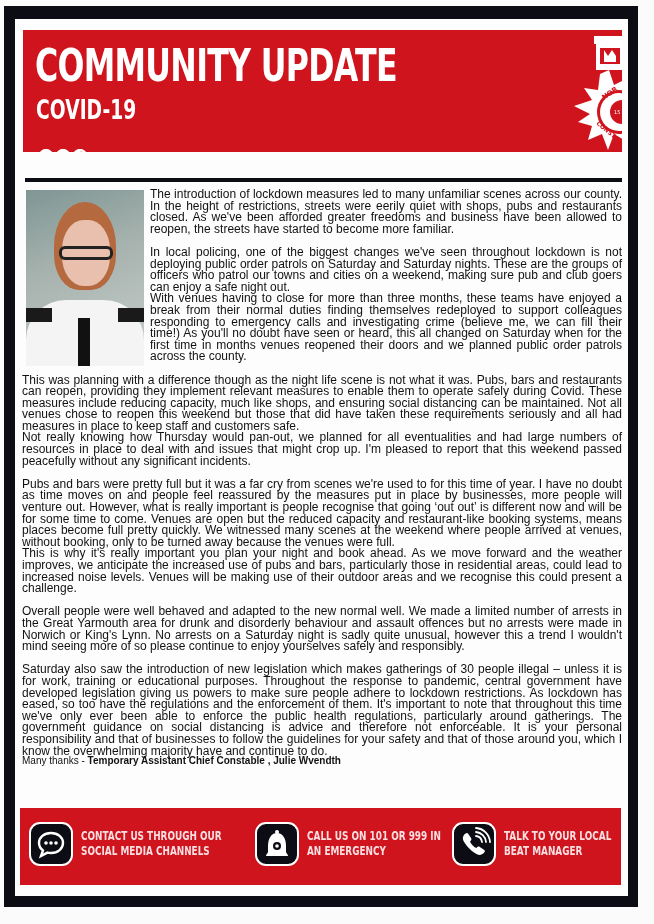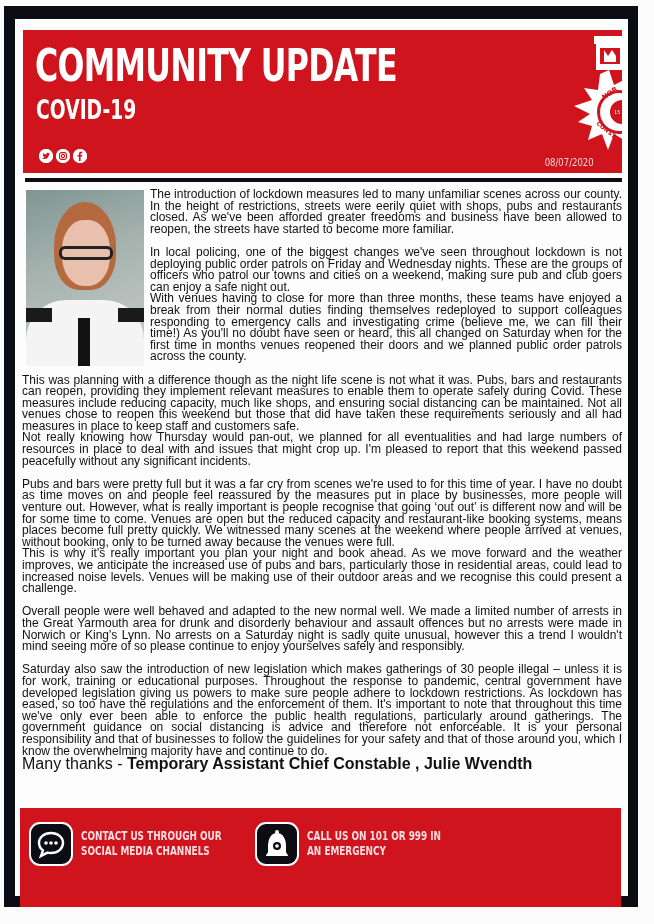--- a/index.html
+++ b/index.html
@@ -9,21 +9,21 @@
   }
   .frame {
     position: absolute; left: 4px; top: 6px; width: 634px; height: 901px;
     background: #0c0c14;
   }
   .sheet {
     position: absolute; left: 15px; top: 19px; width: 613px; height: 877px;
     background: #fdfdfd;
   }
   .header {
-    position: absolute; left: 23px; top: 30px; width: 599px; height: 143px;
+    position: absolute; left: 23px; top: 30px; width: 599px; height: 122px;
     background: #d0141d; overflow: hidden;
   }
   .title {
     position: absolute; left: 12px; top: 10px; margin: 0;
     font-family: "DejaVu Sans", sans-serif; font-weight: bold;
     font-size: 44px; line-height: 52px; color: #fff; letter-spacing: -1px;
     transform: scaleX(0.72); transform-origin: left top; white-space: nowrap;
   }
   .subtitle {
     position: absolute; left: 13px; top: 64px; margin: 0;
@@ -57,25 +57,25 @@
   }
   .photo .hair { position: absolute; left: 28px; top: 12px; width: 62px; height: 88px; border-radius: 50% 50% 40% 40%; background: #b5693f; }
   .photo .face { position: absolute; left: 36px; top: 30px; width: 48px; height: 66px; border-radius: 45%; background: #e9c0ad; }
   .photo .glasses { position: absolute; left: 33px; top: 56px; width: 54px; height: 14px; border: 3px solid #222; border-radius: 6px; box-sizing: border-box; }
   .photo .shirt { position: absolute; left: 0; top: 110px; width: 118px; height: 70px; background: #f4f4f4; border-radius: 40px 40px 0 0; }
   .photo .tie { position: absolute; left: 52px; top: 128px; width: 12px; height: 48px; background: #111; }
   .photo .epaulette { position: absolute; width: 26px; height: 14px; background: #1a1a1a; top: 118px; }
   .content p { margin: 0 0 11.6px 0; }
   .content p.tight { margin-bottom: 0; }
   .signoff {
-    position: absolute; left: 22px; top: 755px; font-size: 16px; color: #111;
+    position: absolute; left: 22px; top: 755px; font-size: 10px; color: #111;
   }
   .signoff b { font-weight: bold; }
   .footer {
-    position: absolute; left: 20px; top: 808px; width: 601px; height: 99px; background: #d0141d;
+    position: absolute; left: 20px; top: 808px; width: 601px; height: 77px; background: #d0141d;
   }
   .fitem { position: absolute; top: 14px; display: flex; align-items: center; }
   .ficon {
     width: 44px; height: 44px; border-radius: 11px; background: #0c0c14;
     border: 2px solid #fff; box-sizing: border-box; position: relative;
   }
   .ftext {
     margin-left: 8px; color: #f8dfe2; font-family: "DejaVu Sans", sans-serif; font-weight: bold;
     font-size: 12px; line-height: 15px; text-transform: uppercase;
     transform: scaleX(0.74); transform-origin: left center; white-space: nowrap;
@@ -135,21 +135,21 @@
   <div class="photo">
     <div class="hair"></div>
     <div class="face"></div>
     <div class="glasses"></div>
     <div class="shirt"></div>
     <div class="epaulette" style="left:0;"></div>
     <div class="epaulette" style="right:0;"></div>
     <div class="tie"></div>
   </div>
   <p>The introduction of lockdown measures led to many unfamiliar scenes across our county. In the height of restrictions, streets were eerily quiet with shops, pubs and restaurants closed.  As we've been afforded greater freedoms and business have been allowed to reopen, the streets have started to become more familiar.</p>
-  <p class="tight">In local policing, one of the biggest changes we've seen throughout lockdown is not deploying public order patrols on Friday and Wednesday nights. These are the groups of officers who patrol our towns and cities on a weekend, making sure pub and club goers can enjoy a safe night out.</p>
+  <p class="tight">In local policing, one of the biggest changes we've seen throughout lockdown is not deploying public order patrols on Saturday and Saturday nights. These are the groups of officers who patrol our towns and cities on a weekend, making sure pub and club goers can enjoy a safe night out.</p>
   <p>With venues having to close for more than three months, these teams have enjoyed a break from their normal duties finding themselves redeployed to support colleagues responding to emergency calls and investigating crime (believe me, we can fill their time!) As you'll no doubt have seen or heard, this all changed on Saturday when for the first time in months venues reopened their doors and we planned public order patrols across the county.</p>
   <p class="tight">This was planning with a difference though as the night life scene is not what it was. Pubs, bars and restaurants can reopen, providing they implement relevant measures to enable them to operate safely during Covid.  These measures include reducing capacity, much like shops, and ensuring social distancing can be maintained. Not all venues chose to reopen this weekend but those that did have taken these requirements seriously and all had measures in place to keep staff and customers safe.</p>
   <p>Not really knowing how Thursday would pan-out, we planned for all eventualities and had large numbers of resources in place to deal with and issues that might crop up. I'm pleased to report that this weekend passed peacefully without any significant incidents.</p>
   <p class="tight">Pubs and bars were pretty full but it was a far cry from scenes we're used to for this time of year. I have no doubt as time moves on and people feel reassured by the measures put in place by businesses, more people will venture out.  However, what is really important is people recognise that going ‘out out’ is different now and will be for some time to come. Venues are open but the reduced capacity and restaurant-like booking systems, means places become full pretty quickly. We witnessed many scenes at the weekend where people arrived at venues, without booking, only to be turned away because the venues were full.</p>
   <p>This is why it's really important you plan your night and book ahead. As we move forward and the weather improves, we anticipate the increased use of pubs and bars, particularly those in residential areas, could lead to increased noise levels. Venues will be making use of their outdoor areas and we recognise this could present a challenge.</p>
   <p>Overall people were well behaved and adapted to the new normal well. We made a limited number of arrests in the Great Yarmouth area for drunk and disorderly behaviour and assault offences but no arrests were made in Norwich or King's Lynn. No arrests on a Saturday night is sadly quite unusual, however this a trend I wouldn't mind seeing more of so please continue to enjoy yourselves safely and responsibly.</p>
   <p>Saturday also saw the introduction of new legislation which makes gatherings of 30 people illegal – unless it is for work, training or educational purposes. Throughout the response to pandemic, central government have developed legislation giving us powers to make sure people adhere to lockdown restrictions. As lockdown has eased, so too have the regulations and the enforcement of them. It's important to note that throughout this time we've only ever been able to enforce the public health regulations, particularly around gatherings. The government guidance on social distancing is advice and therefore not enforceable. It is your personal responsibility and that of businesses to follow the guidelines for your safety and that of those around you, which I know the overwhelming majority have and continue to do.</p>
 </div>
 
 <div class="signoff">
@@ -178,13 +178,25 @@
         <path d="M20 9c-6 0-9 6-9 13v6c0 1-2 2-2 4h22c0-2-2-3-2-4v-6c0-7-3-13-9-13z" fill="#fff"></path>
         <circle cx="20" cy="22" r="4" fill="#0c0c14"></circle>
           <circle cx="20" cy="22" r="1.8" fill="#fff"></circle>
       </svg>
     </div>
     <div class="ftext">
       <div>CALL US ON 101 OR 999 IN</div>
       <div>AN EMERGENCY</div>
     </div>
   </div>
+  <div class="fitem" style="left:432px;">
+    <div class="ficon">
+      <svg width="40" height="40" viewBox="0 0 40 40" style="position:absolute;left:0;top:0;">
+        <path d="M11 10c2-2 3-1 4 1l2 3c1 1.6 0 2.6-1 3.4 1 2.6 3.6 5.4 6.4 6.6.8-1 1.8-2 3.4-1l3 2c2 1 3 2 1 4-2 2-5 3-9 0-4-2.6-7.4-6-10-10-3-4-2-7 0-9z" fill="#fff"></path>
+        <path d="M22 12a7 7 0 0 1 6 6M22 8a11 11 0 0 1 10 10M22 4a15 15 0 0 1 14 14" fill="none" stroke="#fff" stroke-width="1.8" stroke-linecap="round"></path>
+      </svg>
+    </div>
+    <div class="ftext">
+      <div>TALK TO YOUR LOCAL</div>
+      <div>BEAT MANAGER</div>
+    </div>
+  </div>
 </div>
 
 </body></html>

